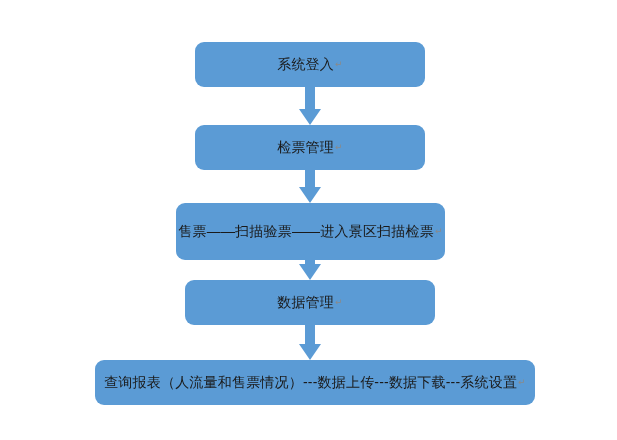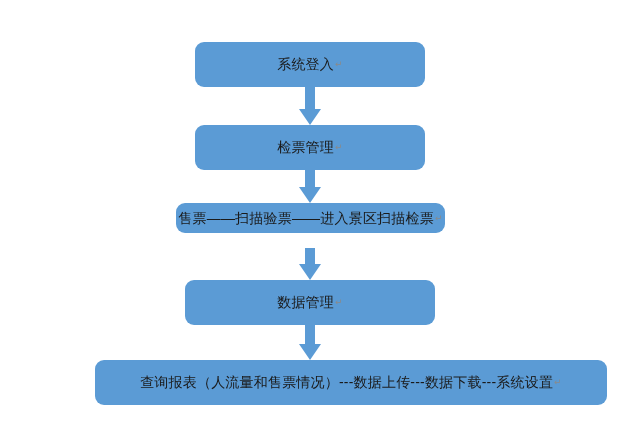--- a/index.html
+++ b/index.html
@@ -65,25 +65,25 @@
       <path d="M6,0 L16,0 L16,19 L22,19 L11,35 L0,19 L6,19 Z" fill="#5b9bd5"></path>
     </svg>
     <div class="node" style="left: 195px; top: 42px; width: 230px; height: 45px; background: rgb(91, 155, 213); color: rgb(26, 26, 26);">
       <span class="node-label">系统登入</span>
       <span class="pilcrow">↵</span>
     </div>
     <div class="node" style="left: 195px; top: 125px; width: 230px; height: 45px; background: rgb(91, 155, 213); color: rgb(26, 26, 26);">
       <span class="node-label">检票管理</span>
       <span class="pilcrow">↵</span>
     </div>
-    <div class="node" style="left: 176px; top: 203px; width: 269px; height: 30px; background: rgb(91, 155, 213); color: rgb(26, 26, 26); text-align: right;">
+    <div class="node" style="left: 176px; top: 203px; width: 269px; height: 57px; background: rgb(91, 155, 213); color: rgb(26, 26, 26); text-align: right;">
       <span class="node-label">售票——扫描验票——进入景区扫描检票</span>
       <span class="pilcrow">↵</span>
     </div>
     <div class="node" style="left: 185px; top: 280px; width: 250px; height: 45px; background: rgb(91, 155, 213); color: rgb(26, 26, 26);">
       <span class="node-label">数据管理</span>
       <span class="pilcrow">↵</span>
     </div>
-    <div class="node" style="left: 95px; top: 360px; width: 512px; height: 45px; background: rgb(91, 155, 213); color: rgb(26, 26, 26);">
+    <div class="node" style="left: 95px; top: 360px; width: 440px; height: 45px; background: rgb(91, 155, 213); color: rgb(26, 26, 26);">
       <span class="node-label">查询报表（人流量和售票情况）---数据上传---数据下载---系统设置</span>
       <span class="pilcrow">↵</span>
     </div>
   </div>
 
 </body></html>

